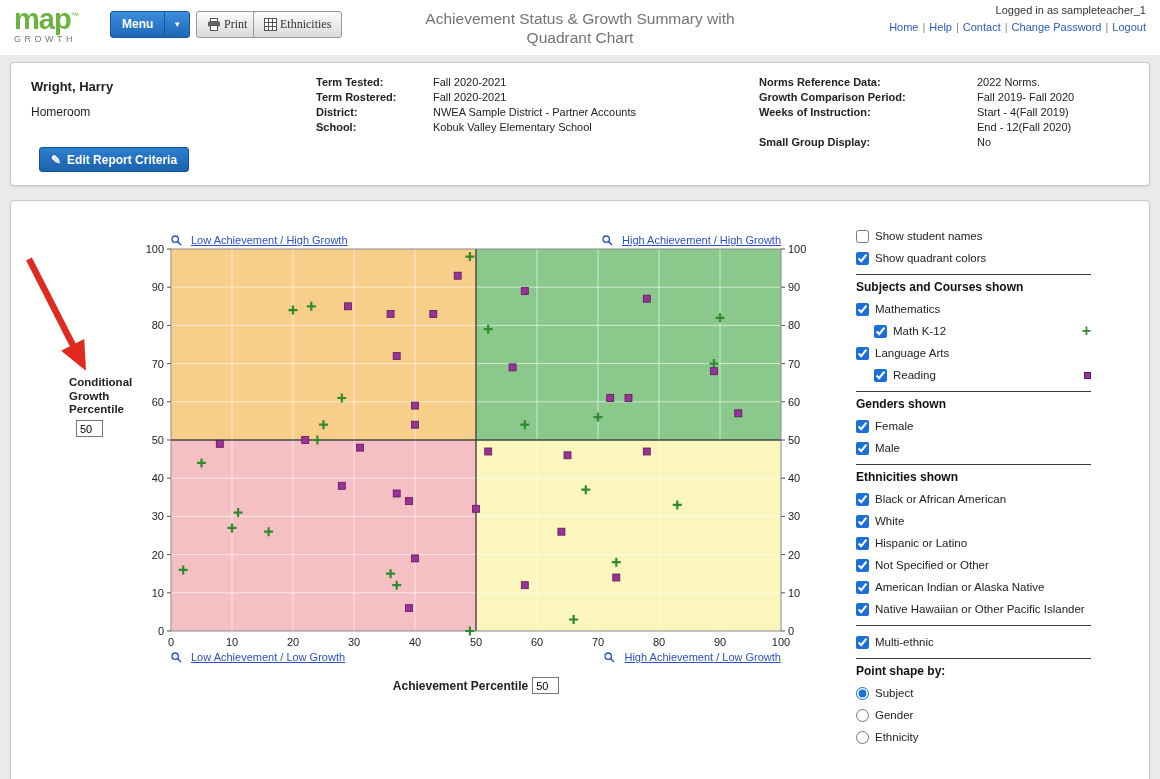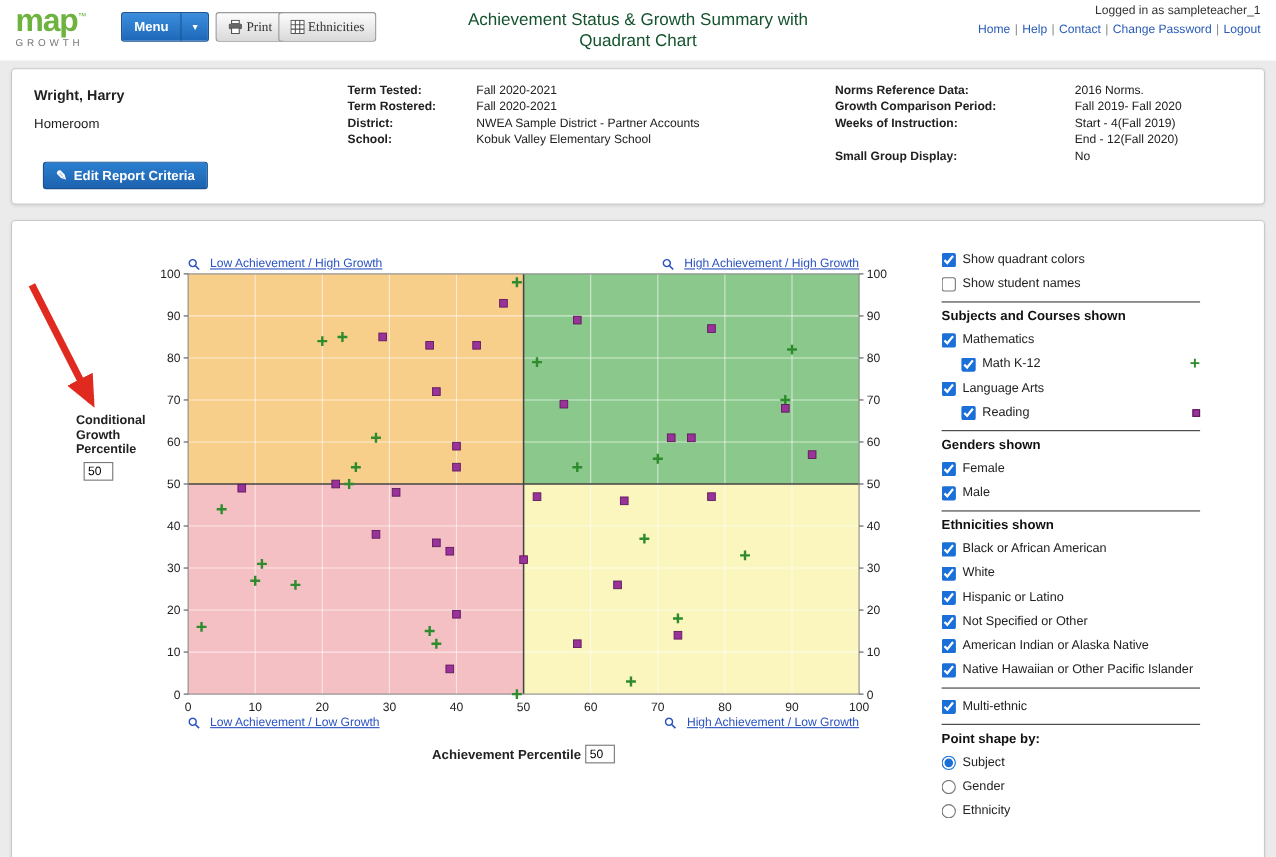--- a/index.html
+++ b/index.html
@@ -9,21 +9,21 @@
   
   .hdr{position:absolute;top:0;left:0;width:1160px;height:55px;background:#fff}
   .logo{position:absolute;left:14px;top:5px;line-height:1}
   .logo-map{font-size:29px;font-weight:bold;color:#6CB33F;letter-spacing:-1px}
   .logo-map sup{font-size:8px;font-weight:normal;color:#6CB33F}
   .logo-growth{font-size:9px;color:#777;letter-spacing:3.5px;margin-top:1px}
   .menu-btn{position:absolute;left:110px;top:11px;display:inline-flex;height:27px;background:linear-gradient(#3c8ede,#1e67b8);border:1px solid #1a5694;border-radius:3px;color:#fff;font-size:12px;font-weight:bold;cursor:pointer}
   .menu-main{padding:0 11px;line-height:25px}
   .menu-caret{border-left:1px solid #1a5694;padding:0 8px;line-height:25px;font-size:8px}
   .gbtn{position:absolute;top:11px;height:27px;display:inline-flex;align-items:center;gap:3px;padding:0 10px;background:linear-gradient(#fdfdfd,#d9d9d9);border:1px solid #9a9a9a;border-radius:3px;font-size:12px;color:#333;font-family:Liberation Serif, serif;cursor:pointer}
-  .title{position:absolute;left:calc(50% - 165px);width:330px;top:9px;text-align:center;color:#14532d;font-size:15.5px;font-weight:500;line-height:19px}
+  .title{position:absolute;left:calc(50% - 165px);width:330px;top:9px;text-align:center;color:#737373;font-size:15.5px;font-weight:500;line-height:19px}
   .logged-in{position:absolute;right:14px;top:4px;font-size:11px;color:#333}
   .navlinks{position:absolute;right:14px;top:21px;font-size:11px}
   .navlink{color:#2A5BB8;text-decoration:none}
   .navsep{color:#888;margin:0 4px}
 
   
   .card{position:absolute;left:10px;width:1140px;background:#fff;border:1px solid #c9c9c9;border-radius:4px;box-shadow:0 1px 3px rgba(0,0,0,.10)}
   #card1{top:62px;height:124px}
   #card2{top:200px;height:585px}
 
@@ -121,21 +121,21 @@
        <span class="fval">NWEA Sample District - Partner Accounts</span>
      </div>
       <div class="frow">
        <span class="flbl" style="width:117px">School:</span>
        <span class="fval">Kobuk Valley Elementary School</span>
      </div>
     </div>
   <div class="fields" id="right-fields">
       <div class="frow">
        <span class="flbl" style="width:218px">Norms Reference Data:</span>
-       <span class="fval">2016 Norms.</span>
+       <span class="fval">2022 Norms.</span>
      </div>
       <div class="frow">
        <span class="flbl" style="width:218px">Growth Comparison Period:</span>
        <span class="fval">Fall 2019- Fall 2020</span>
      </div>
       <div class="frow">
        <span class="flbl" style="width:218px">Weeks of Instruction:</span>
        <span class="fval">Start - 4(Fall 2019)</span>
      </div>
       <div class="frow">
@@ -330,27 +330,27 @@
     </a>
   </div>
 
   <div class="xaxis-row">
     <span class="xaxis-label">Achievement Percentile</span>
     <input class="pct-input" value="50" style="">
   </div>
 
   <div id="sidebar">
       <label class="opt">
-        <input type="checkbox" checked="" style="">
-        <span class="optlbl">Show quadrant colors</span>
-      </label>
-      <label class="opt">
         <input type="checkbox" style="">
         <span class="optlbl">Show student names</span>
       </label>
+      <label class="opt">
+        <input type="checkbox" checked="" style="">
+        <span class="optlbl">Show quadrant colors</span>
+      </label>
       <div class="sb-rule"></div>
       <div class="sb-heading">Subjects and Courses shown</div>
       <label class="opt">
         <input type="checkbox" checked="" style="">
         <span class="optlbl">Mathematics</span>
       </label>
       <label class="opt indent">
         <input type="checkbox" checked="" style="">
         <span class="optlbl">Math K-12</span>
         <span class="sym-plus" style="color:#2E8B2E">+</span>

